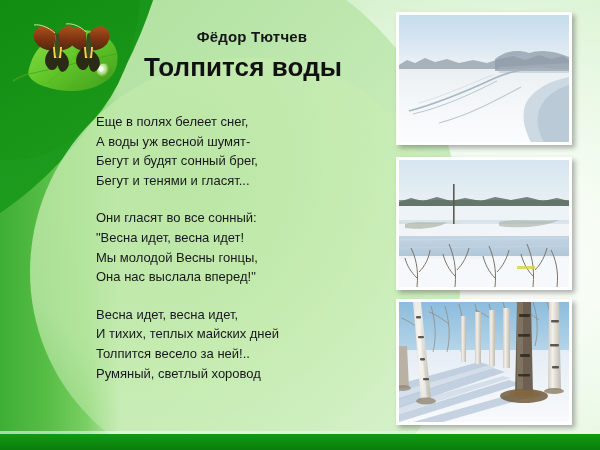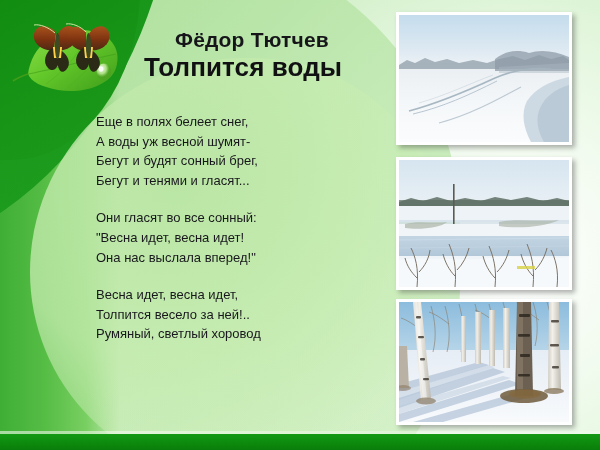--- a/index.html
+++ b/index.html
@@ -58,21 +58,21 @@
     background:linear-gradient(90deg,rgba(255,255,255,.55),rgba(255,255,255,.15));
   }
 
   
   .leaf-art{position:absolute;left:12px;top:14px;width:118px;height:82px;}
 
   
   .author{
     position:absolute;left:118px;top:28px;width:268px;
     text-align:center;
-    font-size:21px;font-weight:bold;color:#16161a;
+    font-size:15px;font-weight:bold;color:#16161a;
     letter-spacing:.2px;
   }
   .title{
     position:absolute;left:96px;top:52px;width:294px;
     text-align:center;
     font-size:26px;font-weight:bold;color:#111114;
     letter-spacing:.1px;white-space:nowrap;
   }
 
   
@@ -170,24 +170,26 @@
   <div class="poem">
     <div class="stanza">
       <div class="line">Еще в полях белеет снег,</div>
       <div class="line">А воды уж весной шумят-</div>
       <div class="line">Бегут и будят сонный брег,</div>
       <div class="line">Бегут и тенями и гласят...</div>
     </div>
     <div class="stanza">
       <div class="line">Они гласят во все сонный:</div>
       <div class="line">"Весна идет, весна идет!</div>
+      <div class="line">Мы молодой Весны гонцы,</div>
       <div class="line">Она нас выслала вперед!"</div>
     </div>
     <div class="stanza">
       <div class="line">Весна идет, весна идет,</div>
+      <div class="line">И тихих, теплых майских дней</div>
       <div class="line">Толпится весело за ней!..</div>
       <div class="line">Румяный, светлый хоровод</div>
     </div>
   </div>
 
   <div class="photo" id="photo-1">
     <div class="ph-inner">
       <svg width="170" height="127" viewBox="0 0 170 127" preserveAspectRatio="none" xmlns="http://www.w3.org/2000/svg">
         <defs>
           <linearGradient id="sky1" x1="0" y1="0" x2="0" y2="1">

